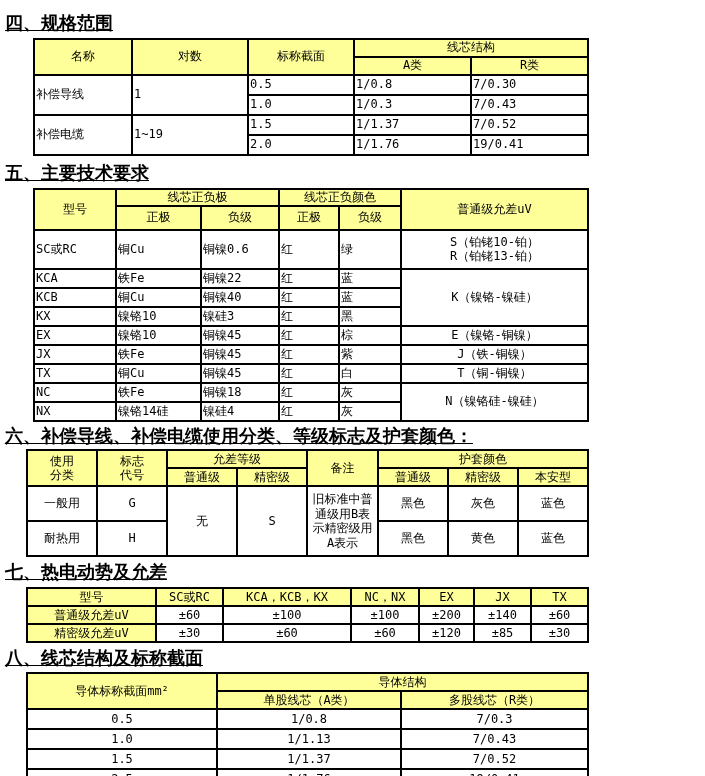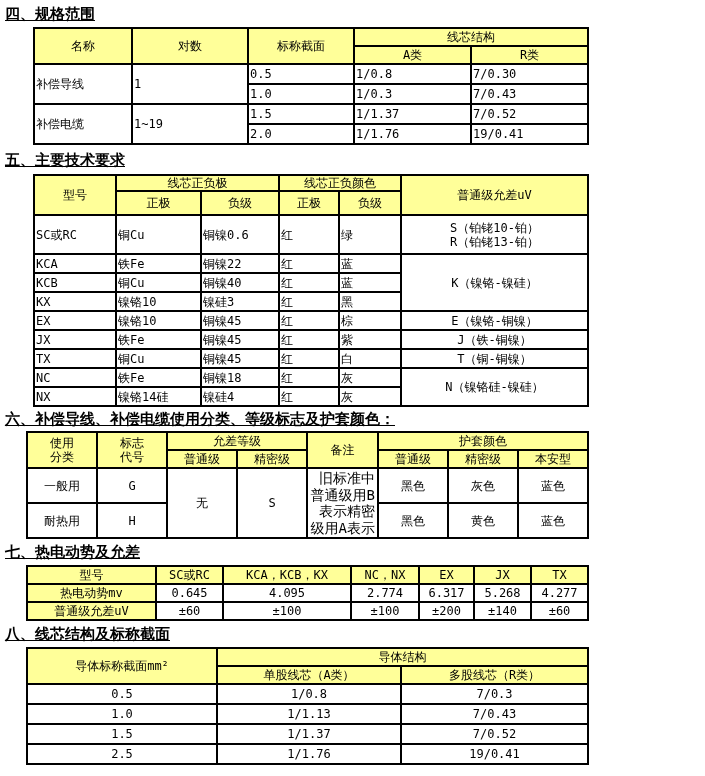--- a/index.html
+++ b/index.html
@@ -3,43 +3,43 @@
 <meta charset="utf-8">
 <style>
   * { box-sizing: border-box; }
   html, body { margin: 0; padding: 0; }
   body {
     width: 705px; height: 776px; background: #ffffff; color: #000000;
     font-family: "DejaVu Sans Mono", "DejaVu Sans", "Liberation Sans", monospace, sans-serif;
     font-size: 12px; line-height: 1.2;
   }
   .sec-title {
-    font-weight: bold; text-decoration: underline; font-size: 15px;
-    margin: 5px 0 4px 5px; white-space: nowrap;
+    font-weight: bold; text-decoration: underline; font-size: 18px;
+    margin: 12px 0 4px 5px; white-space: nowrap;
   }
   #title5 { margin-top: 6px; margin-bottom: 5px; text-decoration: underline; }
   #title6 { margin-top: 3px; margin-bottom: 3px; }
   #title7 { margin-top: 4px; margin-bottom: 4px; }
   #title8 { margin-top: 4px; margin-bottom: 4px; }
   table { border-collapse: collapse; table-layout: fixed; }
   td {
     border: 2px solid #000; padding: 0 2px; overflow: hidden;
     vertical-align: middle; text-align: center;
   }
   .hd { background: #FFFF99; text-align: center; }
   .left { text-align: left; padding-left: 1px; }
   .pre { white-space: pre-line; }
   #t1, #t2 { margin-left: 33px; }
   #t3, #t4, #t5 { margin-left: 26px; }
   #t1 tr.h { height: 18px; }   #t1 tr.d { height: 20px; }
   #t2 tr.h1 { height: 16px; }  #t2 tr.h2 { height: 24px; }
   #t2 tr.tall { height: 39px; } #t2 tr.d { height: 19px; }
   #t2 td.grad { text-align: center; }
   #t3 tr.h { height: 18px; }   #t3 tr.d { height: 35px; }
-  #t3 td.note { text-align: right; font-size: 14px; }
+  #t3 td.note { text-align: center; font-size: 12px; }
   #t4 tr { height: 18px; }
   #t5 tr.h { height: 18px; }   #t5 tr.d { height: 20px; }
 </style>
 </head>
 <body>
 
 <div class="sec-title" id="title4">四、规格范围</div>
 <table id="t1">
   <colgroup>
       <col style="width:98px">
@@ -246,37 +246,37 @@
       <tr>
     <td class="hd">型号</td>
     <td class="hd">SC或RC</td>
     <td class="hd">KCA，KCB，KX</td>
     <td class="hd">NC，NX</td>
     <td class="hd">EX</td>
     <td class="hd">JX</td>
     <td class="hd">TX</td>
   </tr>
   <tr>
-    <td class="hd">热电动势mv</td>
-    <td>0.645</td>
-    <td>4.095</td>
-    <td>2.774</td>
-    <td>6.317</td>
-    <td>5.268</td>
-    <td>4.277</td>
-  </tr>
-  <tr>
     <td class="hd">普通级允差uV</td>
     <td>±60</td>
     <td>±100</td>
     <td>±100</td>
     <td>±200</td>
     <td>±140</td>
     <td>±60</td>
   </tr>
+  <tr>
+    <td class="hd">精密级允差uV</td>
+    <td>±30</td>
+    <td>±60</td>
+    <td>±60</td>
+    <td>±120</td>
+    <td>±85</td>
+    <td>±30</td>
+  </tr>
 </tbody>
   </table>
 
 <div class="sec-title" id="title8">八、线芯结构及标称截面</div>
 <table id="t5">
   <colgroup>
       <col style="width:190px">
       <col style="width:184px">
       <col style="width:187px">
     </colgroup>

